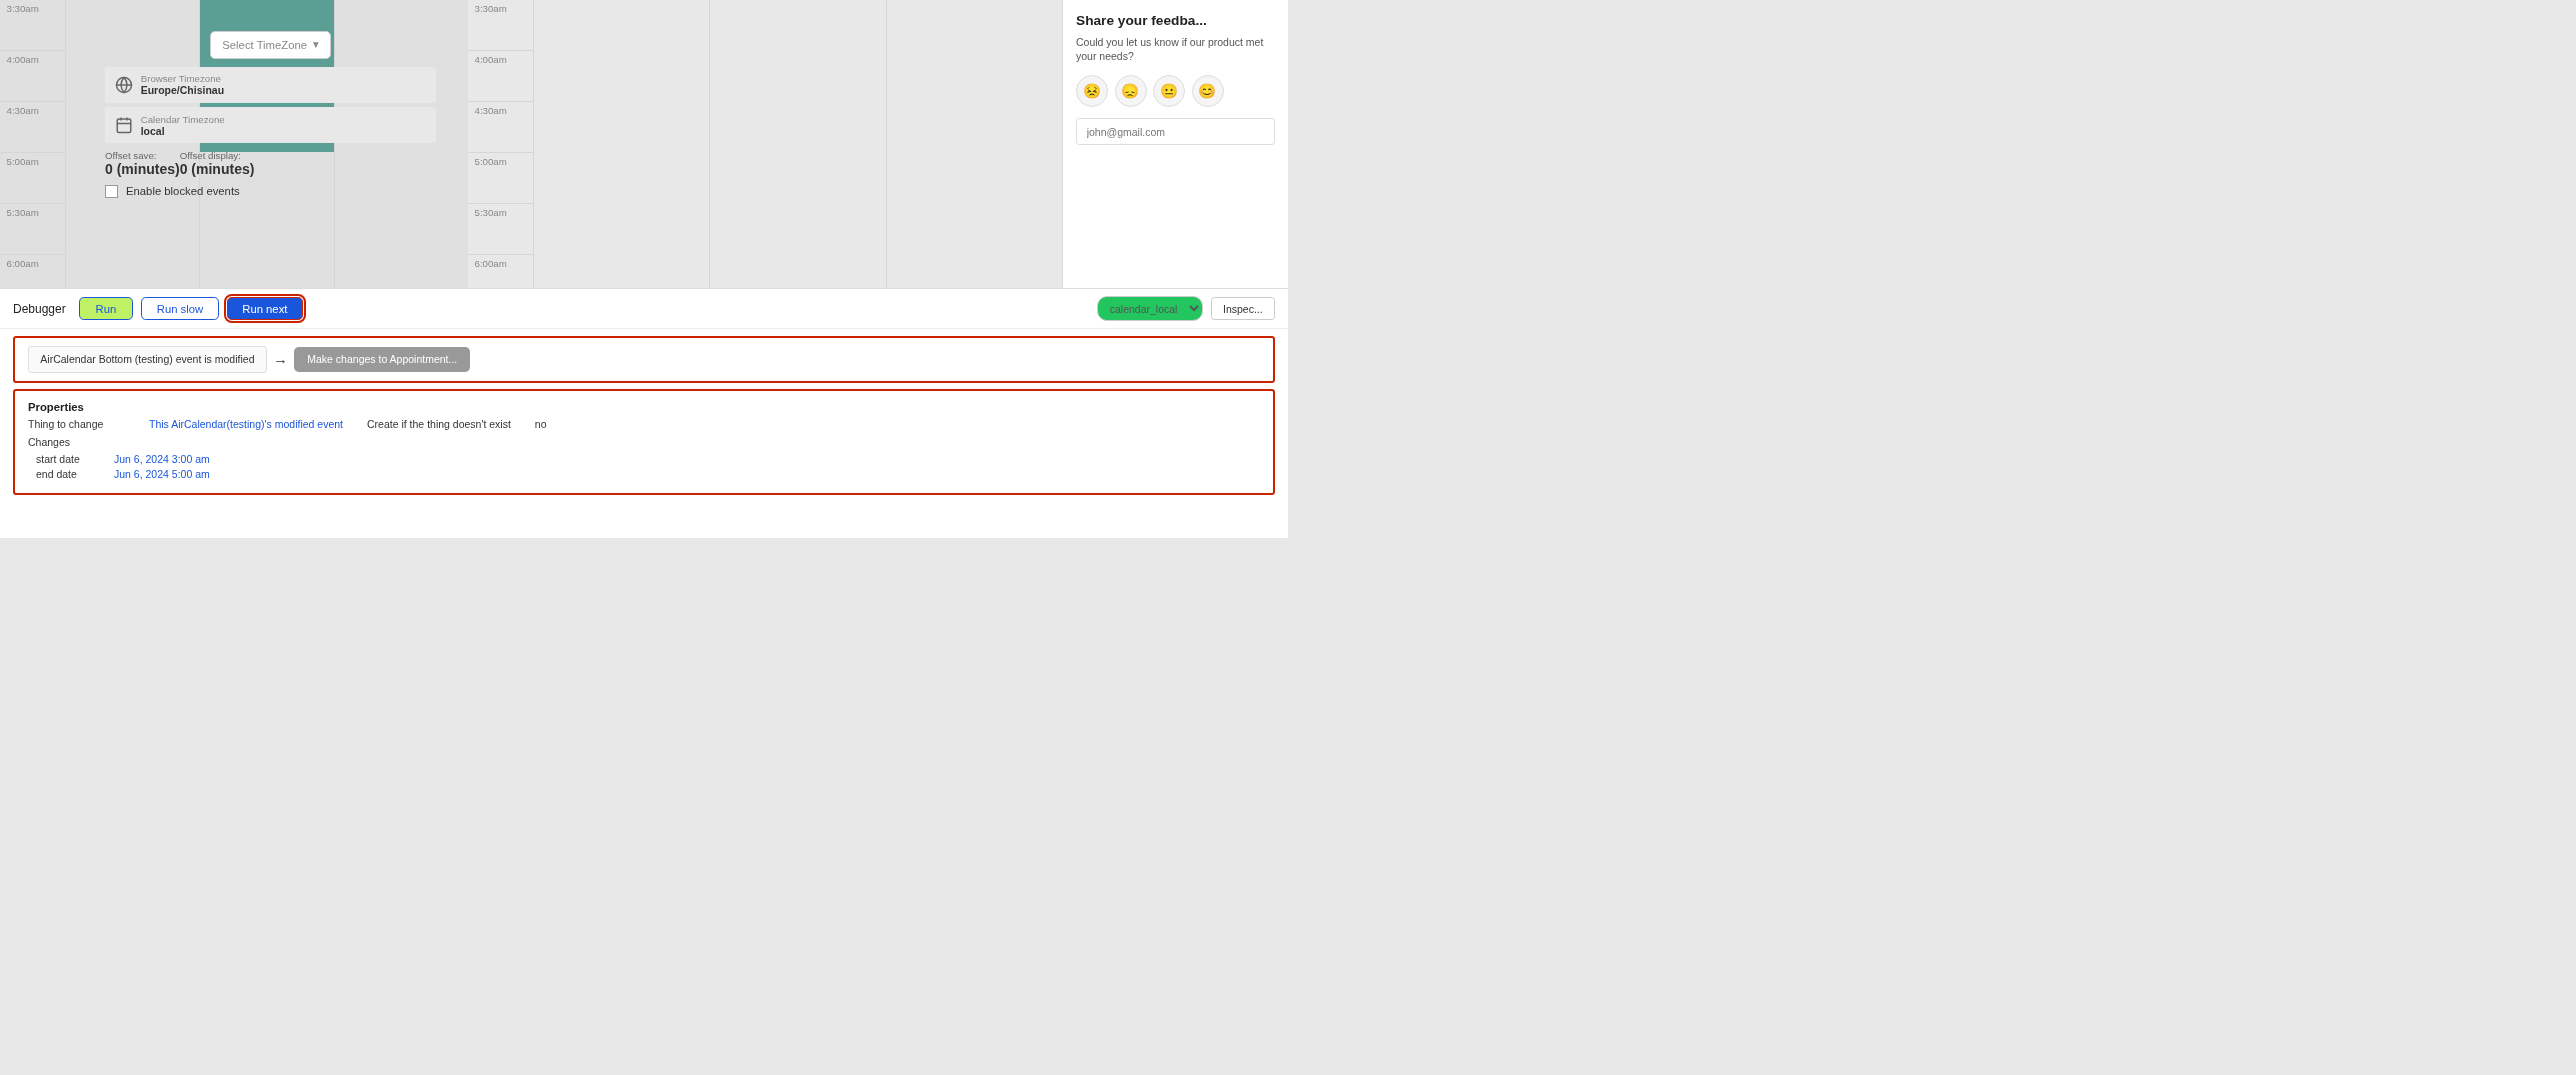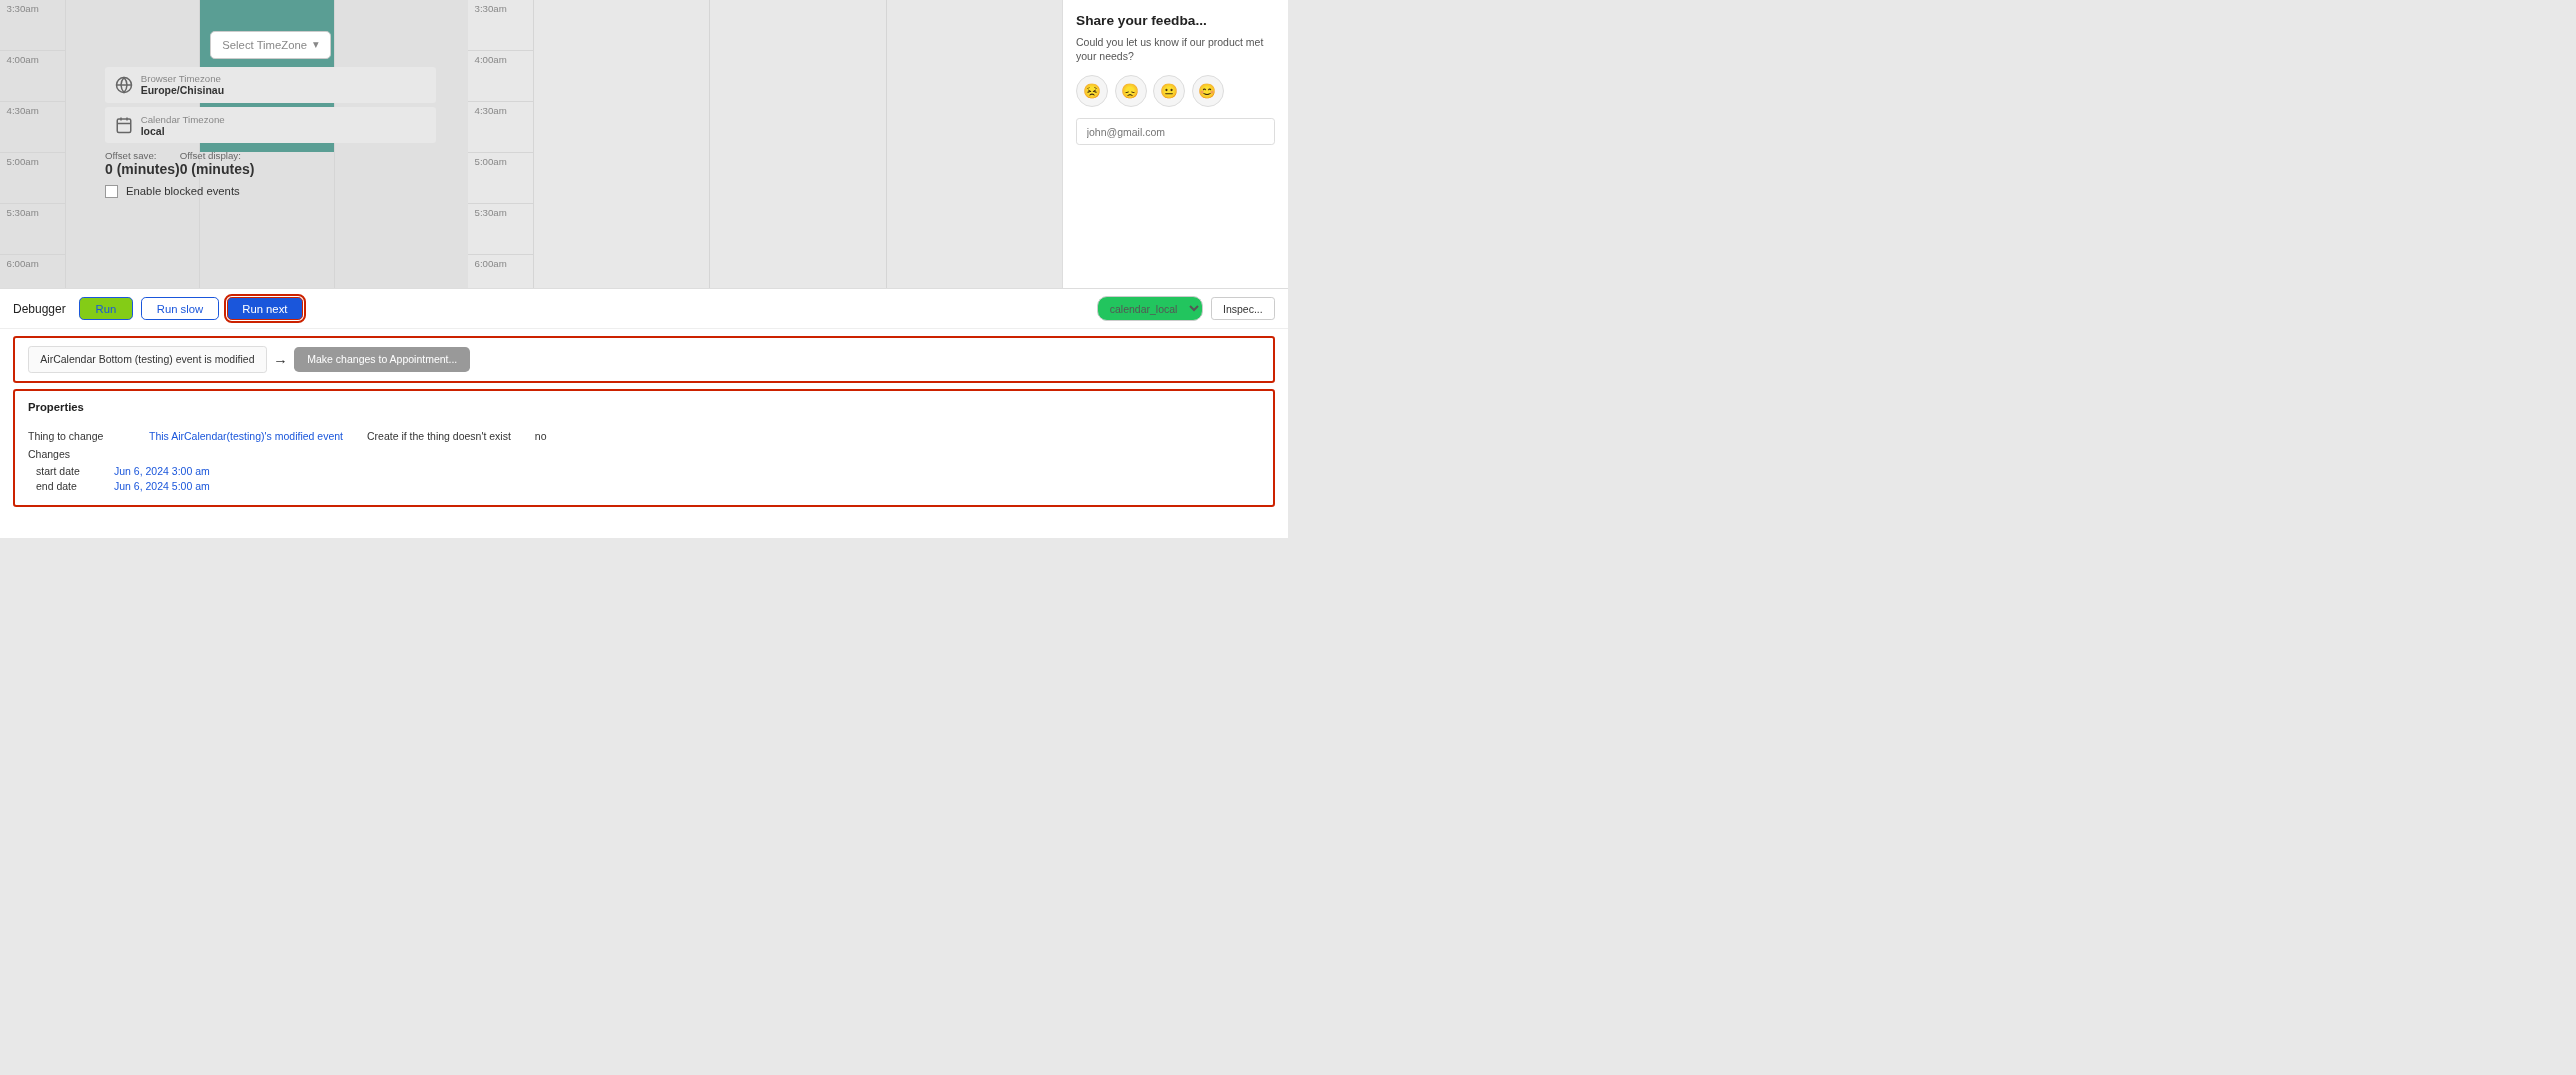--- a/index.html
+++ b/index.html
@@ -191,21 +191,21 @@
 
     .debugger-label {
       font-size: 12px;
       font-weight: 500;
       color: #222;
       margin-right: 4.8px;
     }
 
     .btn-run {
       border: 1.6px solid #1a56db;
-      background: #84cc16;
+      background: #bef264;
       color: #1a56db;
       padding: 4.8px 16px;
       border-radius: 4.8px;
       font-size: 11.3px;
       cursor: pointer;
       font-weight: 500;
     }
 
     .btn-run-slow {
       border: 1.6px solid #1a56db;
@@ -292,21 +292,21 @@
       border: 2px solid #cc2200;
       margin: 0 13px 6.5px 13px;
       border-radius: 3.2px;
       padding: 9.7px 13px;
     }
 
     .props-title {
       font-size: 11.3px;
       font-weight: 700;
       color: #222;
-      margin-bottom: 17px;
+      margin-bottom: 5px;
     }
 
     .props-row {
       display: flex;
       align-items: flex-start;
       gap: 24px;
       margin-bottom: 4.8px;
     }
 
     .prop-key {

